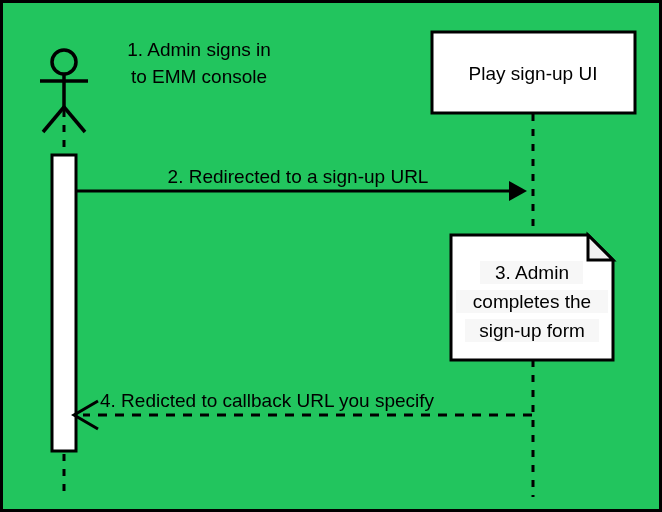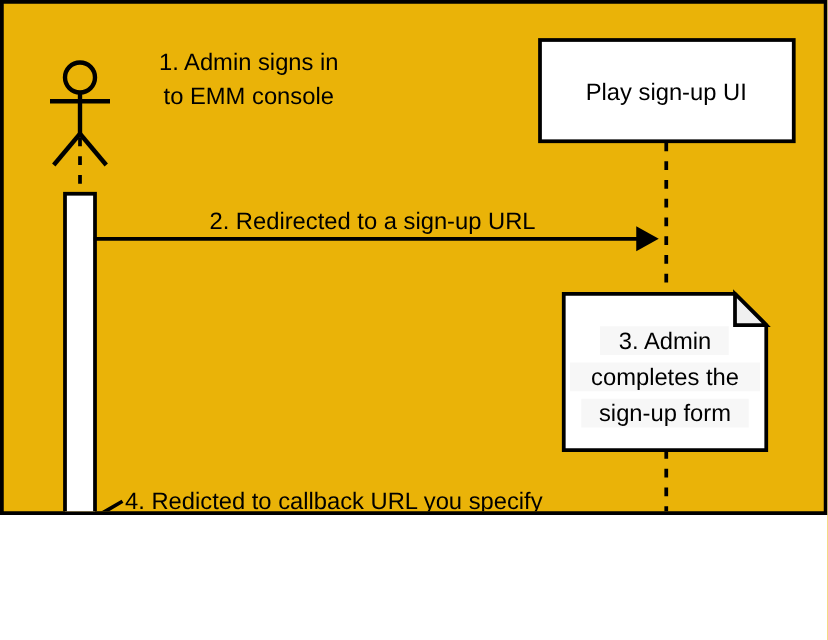--- a/index.html
+++ b/index.html
@@ -7,22 +7,22 @@
     margin: 0;
     padding: 0;
     background: #ffffff;
   }
   body {
     font-family: "Liberation Sans", sans-serif;
   }
   #canvas {
     position: relative;
     width: 662px;
-    height: 412px;
-    background: #eab308;
+    height: 512px;
+    background: #22c55e;
     box-sizing: border-box;
     border: 3px solid #000000;
     overflow: hidden;
   }
   #diagram-svg {
     position: absolute;
     left: 0;
     top: 0;
     width: 662px;
     height: 512px;

